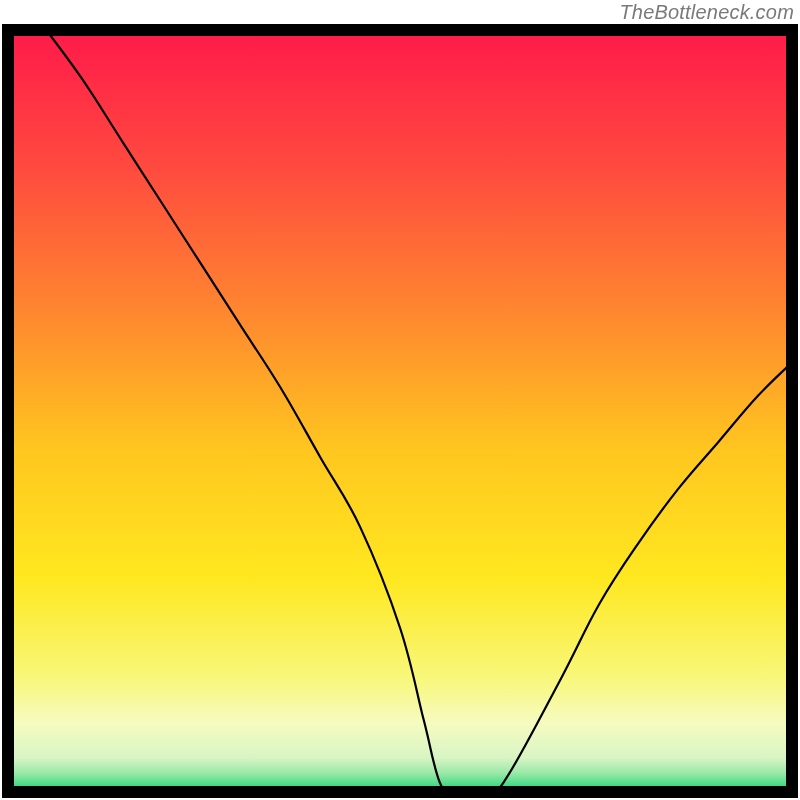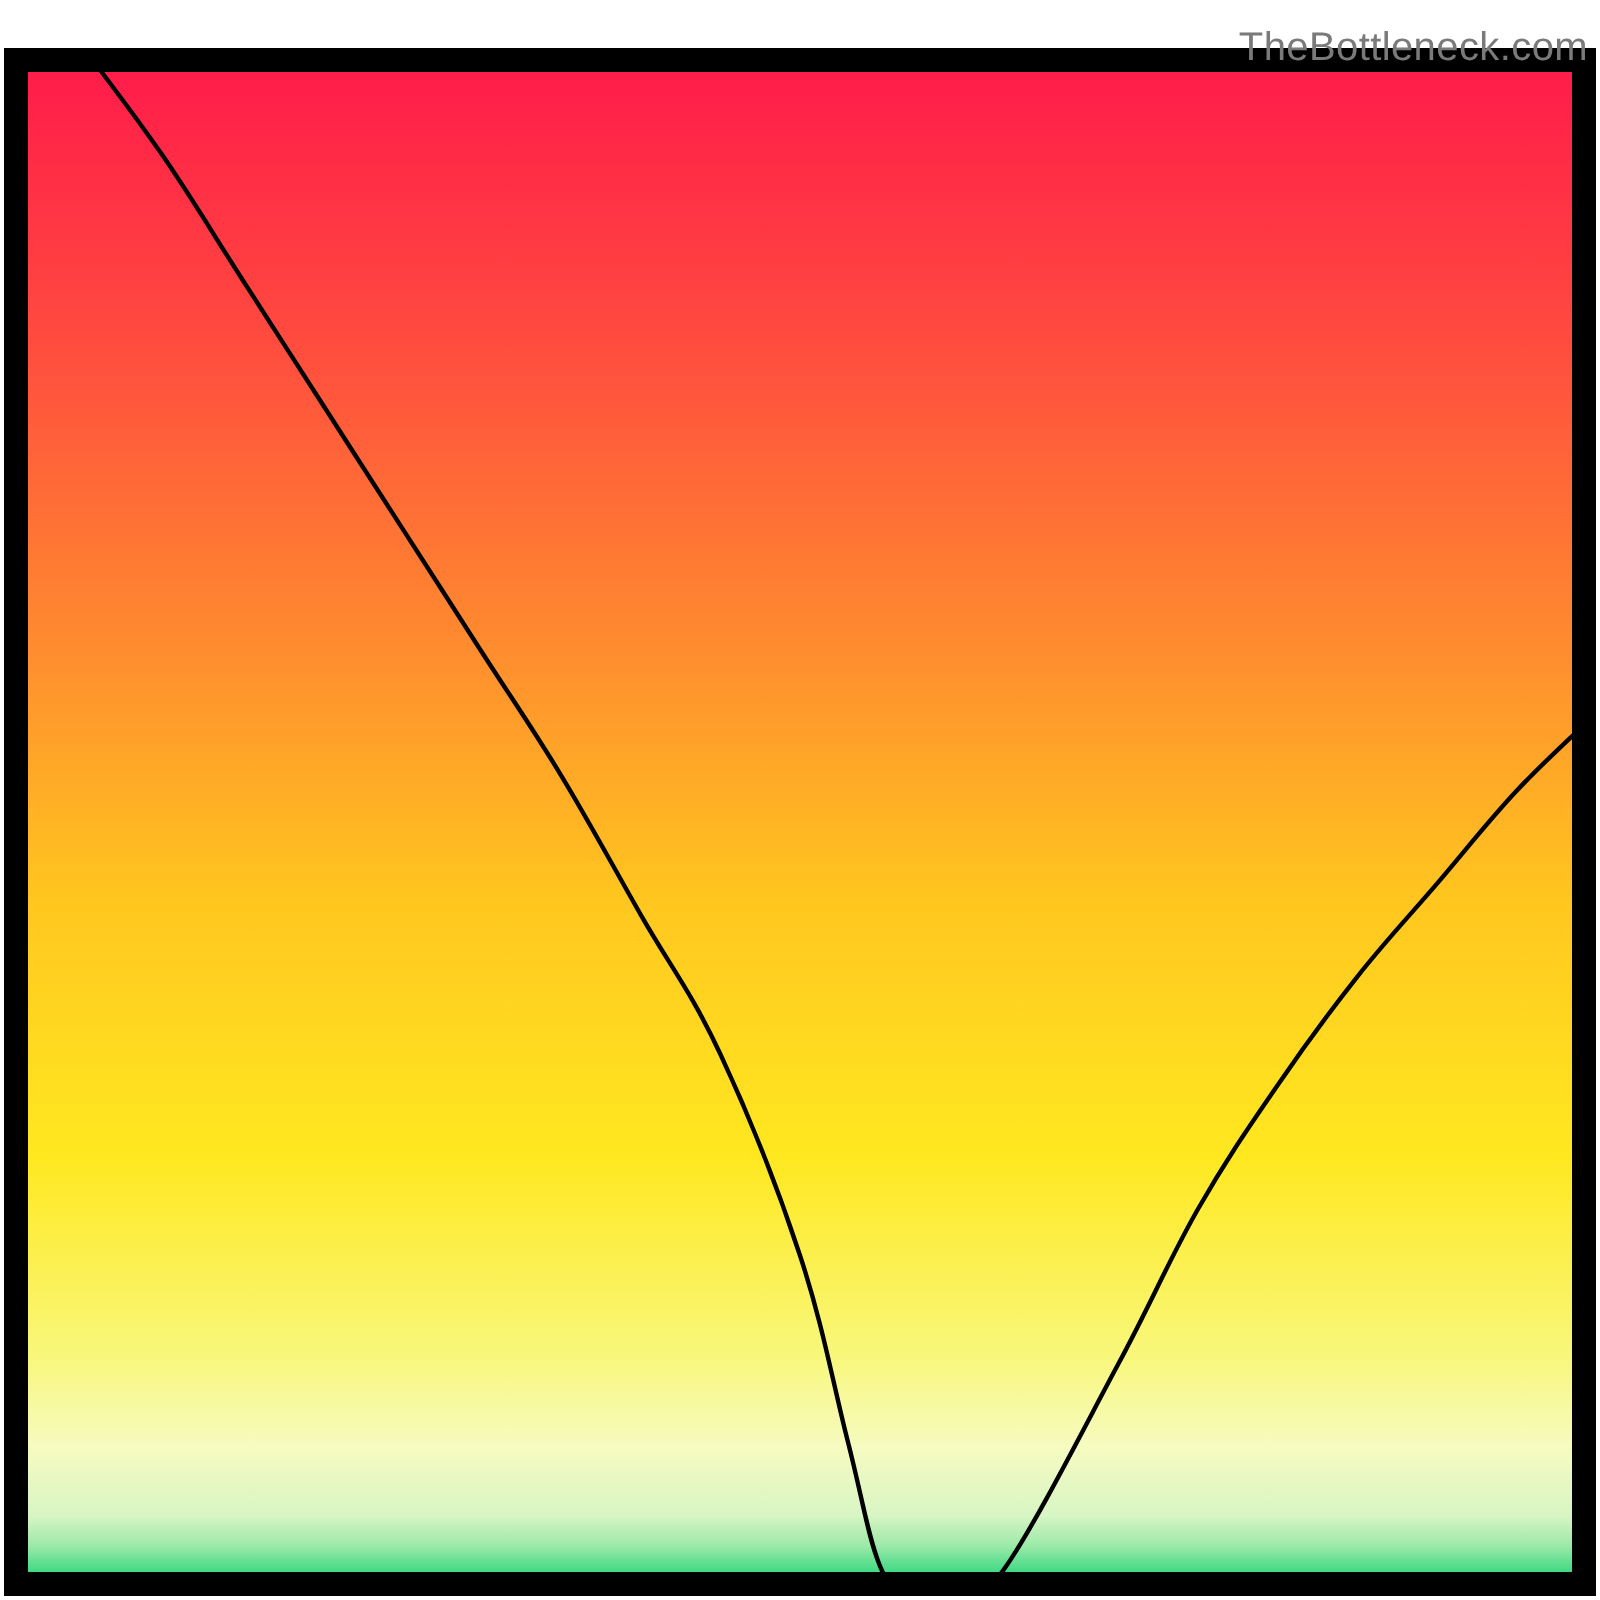--- a/index.html
+++ b/index.html
@@ -8,27 +8,28 @@
     background: #fff;
     font-family: Arial, Helvetica, sans-serif;
   }
   .wrap {
     width: 800px;
     height: 800px;
     position: relative;
   }
   .attr {
     position: absolute;
-    top: 12px;
+    top: 0;
     right: 6px;
     font-size: 20px;
     line-height: 24px;
     color: #7a7a7a;
     font-weight: 400;
     letter-spacing: 0.2px;
+    font-style: italic;
   }
   svg {
     display: block;
   }
 </style>
 </head>
 <body>
 
 <div class="wrap">
   <div class="attr">TheBottleneck.com</div>

